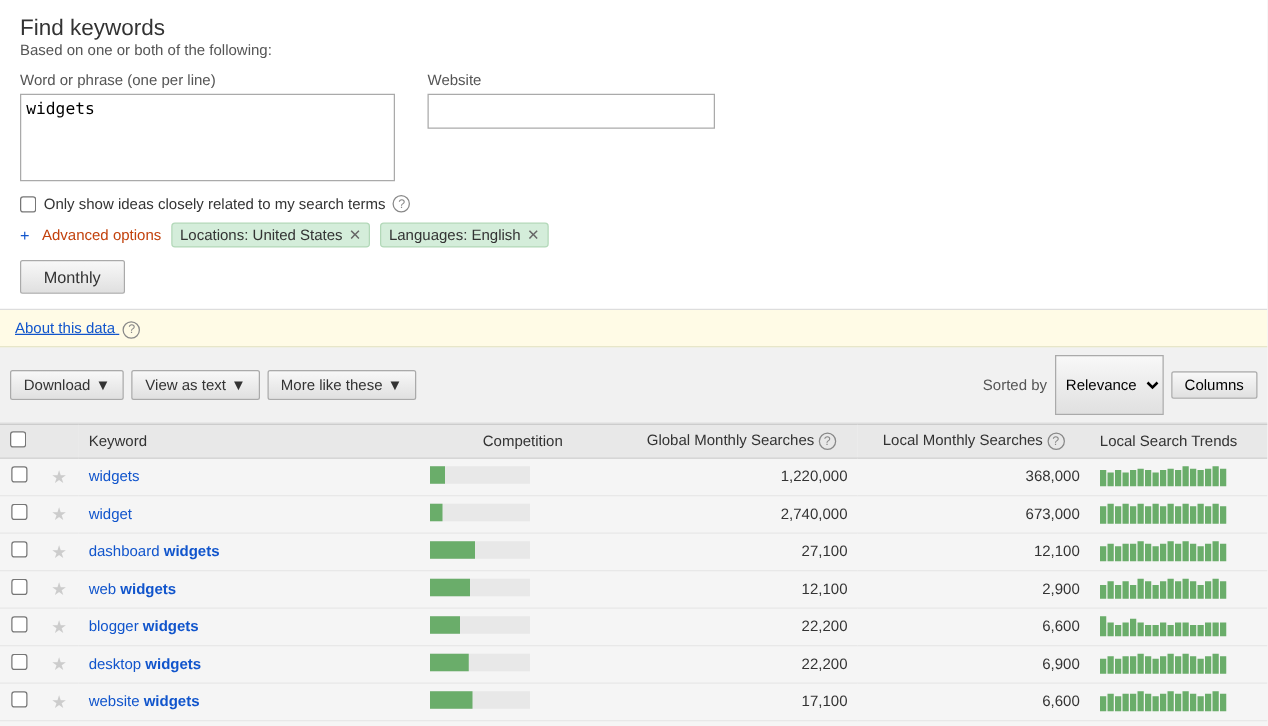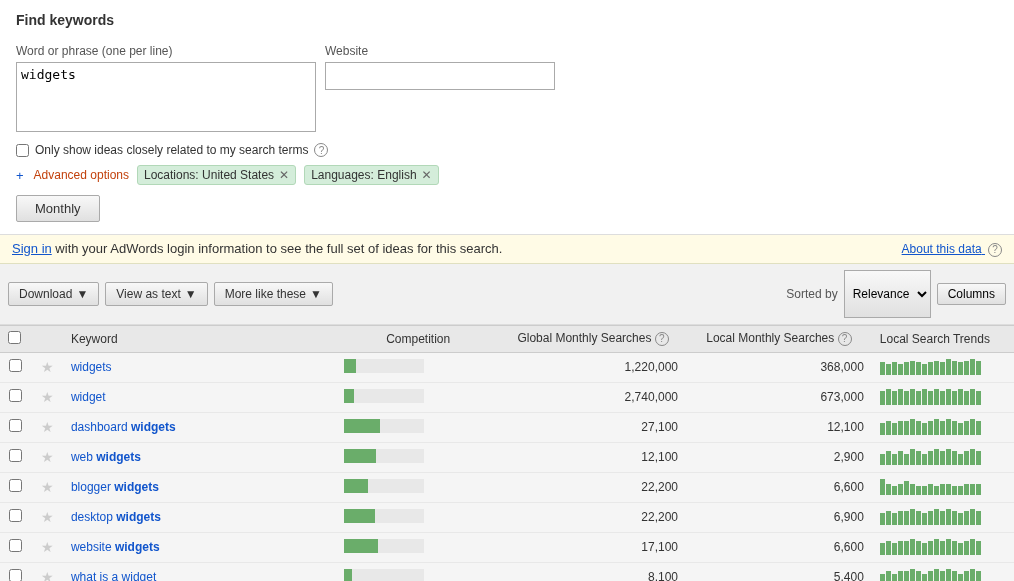--- a/index.html
+++ b/index.html
@@ -8,33 +8,33 @@
       font-size: 13px;
       background: #f5f5f5;
       color: #333;
     }
     .container {
       background: #fff;
       padding: 12px 16px;
       border-bottom: 1px solid #ddd;
     }
     .page-title {
-      font-size: 14px;
-      font-weight: bold;
-      color: #333;
-      margin-bottom: 16px;
+      font-size: 18px;
+      font-weight: normal;
+      color: #333;
+      margin-bottom: 0;
     }
     .page-subtitle {
       font-size: 12px;
       color: #555;
       margin-bottom: 10px;
     }
     .form-row {
       display: flex;
-      gap: 9px;
+      gap: 26px;
       margin-bottom: 8px;
     }
     .form-group label {
       display: block;
       font-size: 12px;
       margin-bottom: 4px;
       color: #333;
     }
     .form-group label span {
       font-weight: normal;
@@ -225,20 +225,21 @@
       font-size: 13px;
       color: #15c;
       margin-right: 2px;
     }
   </style>
 </head>
 <body>
 
 <div class="container">
   <div class="page-title">Find keywords</div>
+  <div class="page-subtitle">Based on one or both of the following:</div>
 
   <div class="form-row">
     <div class="form-group">
       <label>
         <span>Word or phrase</span>
         <span style="color:#555;font-weight:normal;">(one per line)</span>
       </label>
       <textarea style="">widgets</textarea>
     </div>
     <div class="form-group">
@@ -265,23 +266,20 @@
     <div class="tag-pill">
       <span>Languages: English</span>
       <span class="close-btn">✕</span>
     </div>
   </div>
 
   <button class="search-btn">Monthly</button>
 </div>
 
 <div class="signin-row">
-  <div>
-    <a href="#" style="color:#15c;">Sign in</a><span> with your AdWords login information to see the full set of ideas for this search.</span>
-  </div>
   <div>
     <a href="#" style="color:#15c;font-size:12px;">
       <span>About this data</span>
       <span class="help-icon" style="display:inline-flex;margin-left:3px;">?</span>
     </a>
   </div>
 </div>
 
 <div class="toolbar">
   <button class="toolbar-btn">

